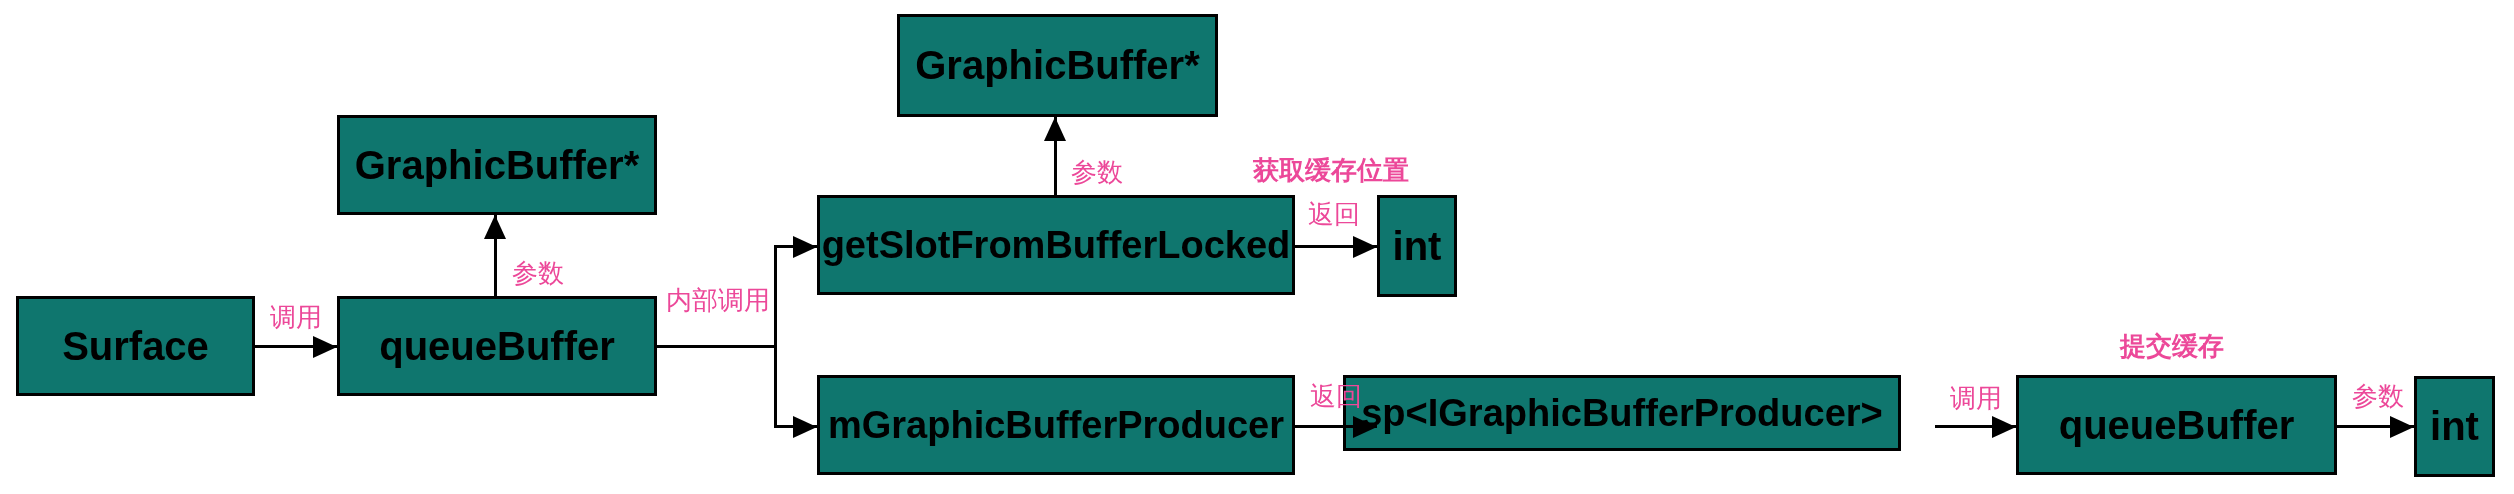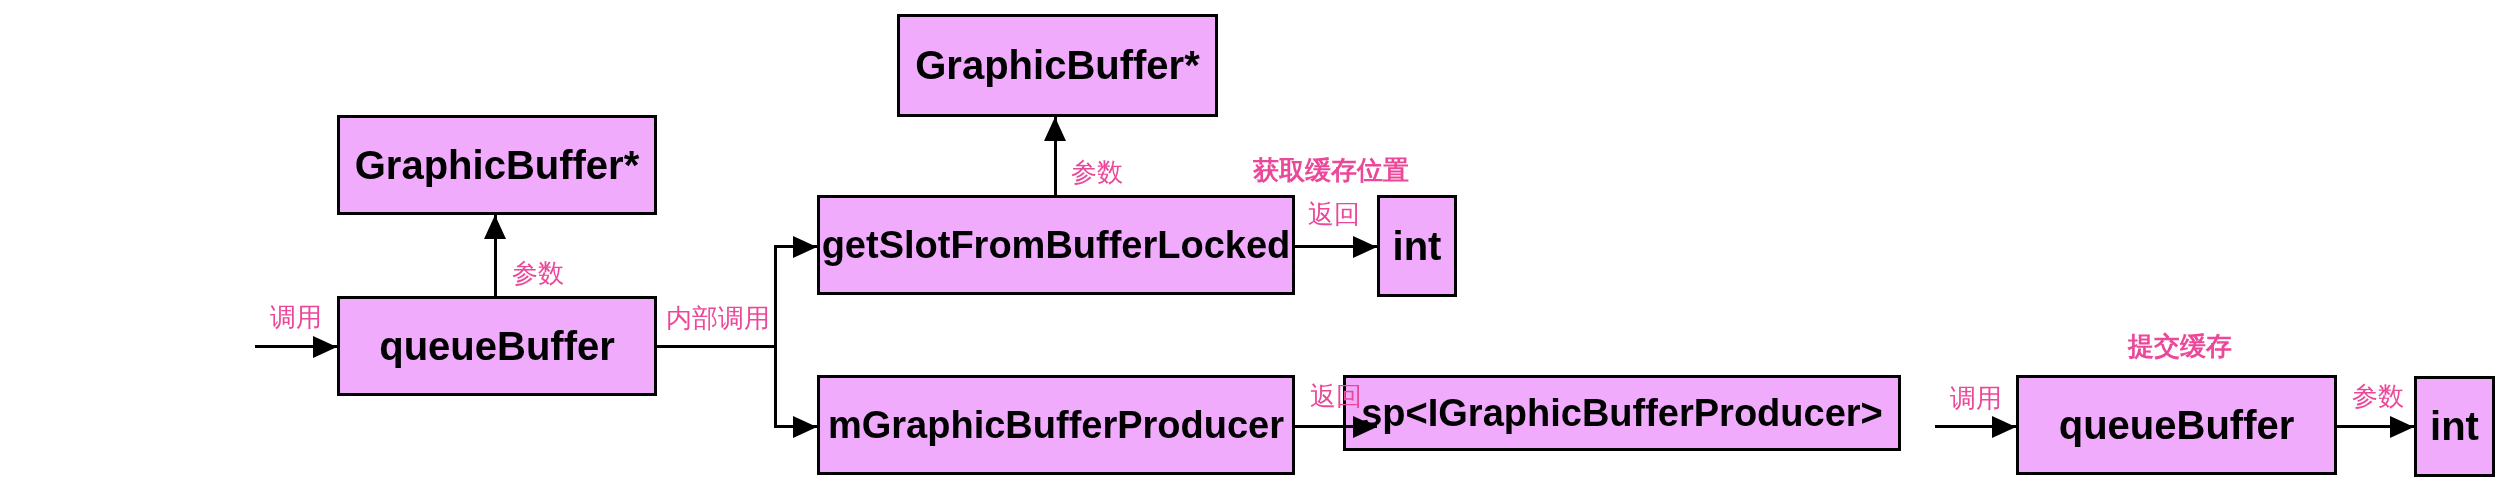--- a/index.html
+++ b/index.html
@@ -5,21 +5,21 @@
   html,body { margin:0; padding:0; background:#ffffff; }
   #canvas {
     position:relative;
     width:2514px; height:494px;
     background:#ffffff;
     font-family:"Liberation Sans", sans-serif;
     overflow:hidden;
   }
   .box {
     position:absolute;
-    background:#f0abfc;
+    background:#0f766e;
     border:3px solid #000000;
     box-sizing:border-box;
     display:flex; align-items:center; justify-content:center;
     font-weight:bold; font-size:40px; color:#000000;
     white-space:nowrap;
   }
   .box.wide { font-size:38px; }
   .hline { position:absolute; height:3px; background:#000000; }
   .vline { position:absolute; width:3px;  background:#000000; }
   .arr-r {
@@ -77,34 +77,35 @@
   #ln-mgbp-sp       { left:1295px; top:425px; width:82px; }
   #ah-sp            { left:1353px; top:416px; }
   #ln-sp-qb2        { left:1935px; top:425px; width:81px; }
   #ah-qb2           { left:1992px; top:416px; }
   #ln-qb2-int2      { left:2337px; top:425px; width:77px; }
   #ah-int2          { left:2390px; top:416px; }
 
   
   #lbl-call1    { left:270px;  top:303px; }
   #lbl-param1   { left:512px;  top:259px; }
-  #lbl-internal { left:666px;  top:304px; }
+  #lbl-internal { left:666px;  top:286px; }
   #lbl-param2   { left:1071px; top:158px; }
   #lbl-getpos   { left:1225px; top:156px;margin-left:28px; }
   #lbl-return1  { left:1308px; top:200px; }
   #lbl-return2  { left:1310px; top:382px; }
   #lbl-call2    { left:1950px; top:384px; }
-  #lbl-submit   { left:2120px; top:332px;margin-left:8px; }
+  #lbl-submit   { left:2120px; top:332px; }
   #lbl-param3   { left:2352px; top:382px; }
 </style>
 </head>
 <body>
 
 <div id="canvas">
 
+  <div class="box" id="surface">Surface</div>
   <div class="box" id="qb1">queueBuffer</div>
   <div class="box" id="gbleft">GraphicBuffer*</div>
   <div class="box" id="gbtop">GraphicBuffer*</div>
   <div class="box wide" id="getslot">getSlotFromBufferLocked</div>
   <div class="box" id="int1">int</div>
   <div class="box wide" id="mgbp">mGraphicBufferProducer</div>
   <div class="box wide" id="spbox">sp&lt;IGraphicBufferProducer&gt;</div>
   <div class="box" id="qb2">queueBuffer</div>
   <div class="box" id="int2">int</div>
 

